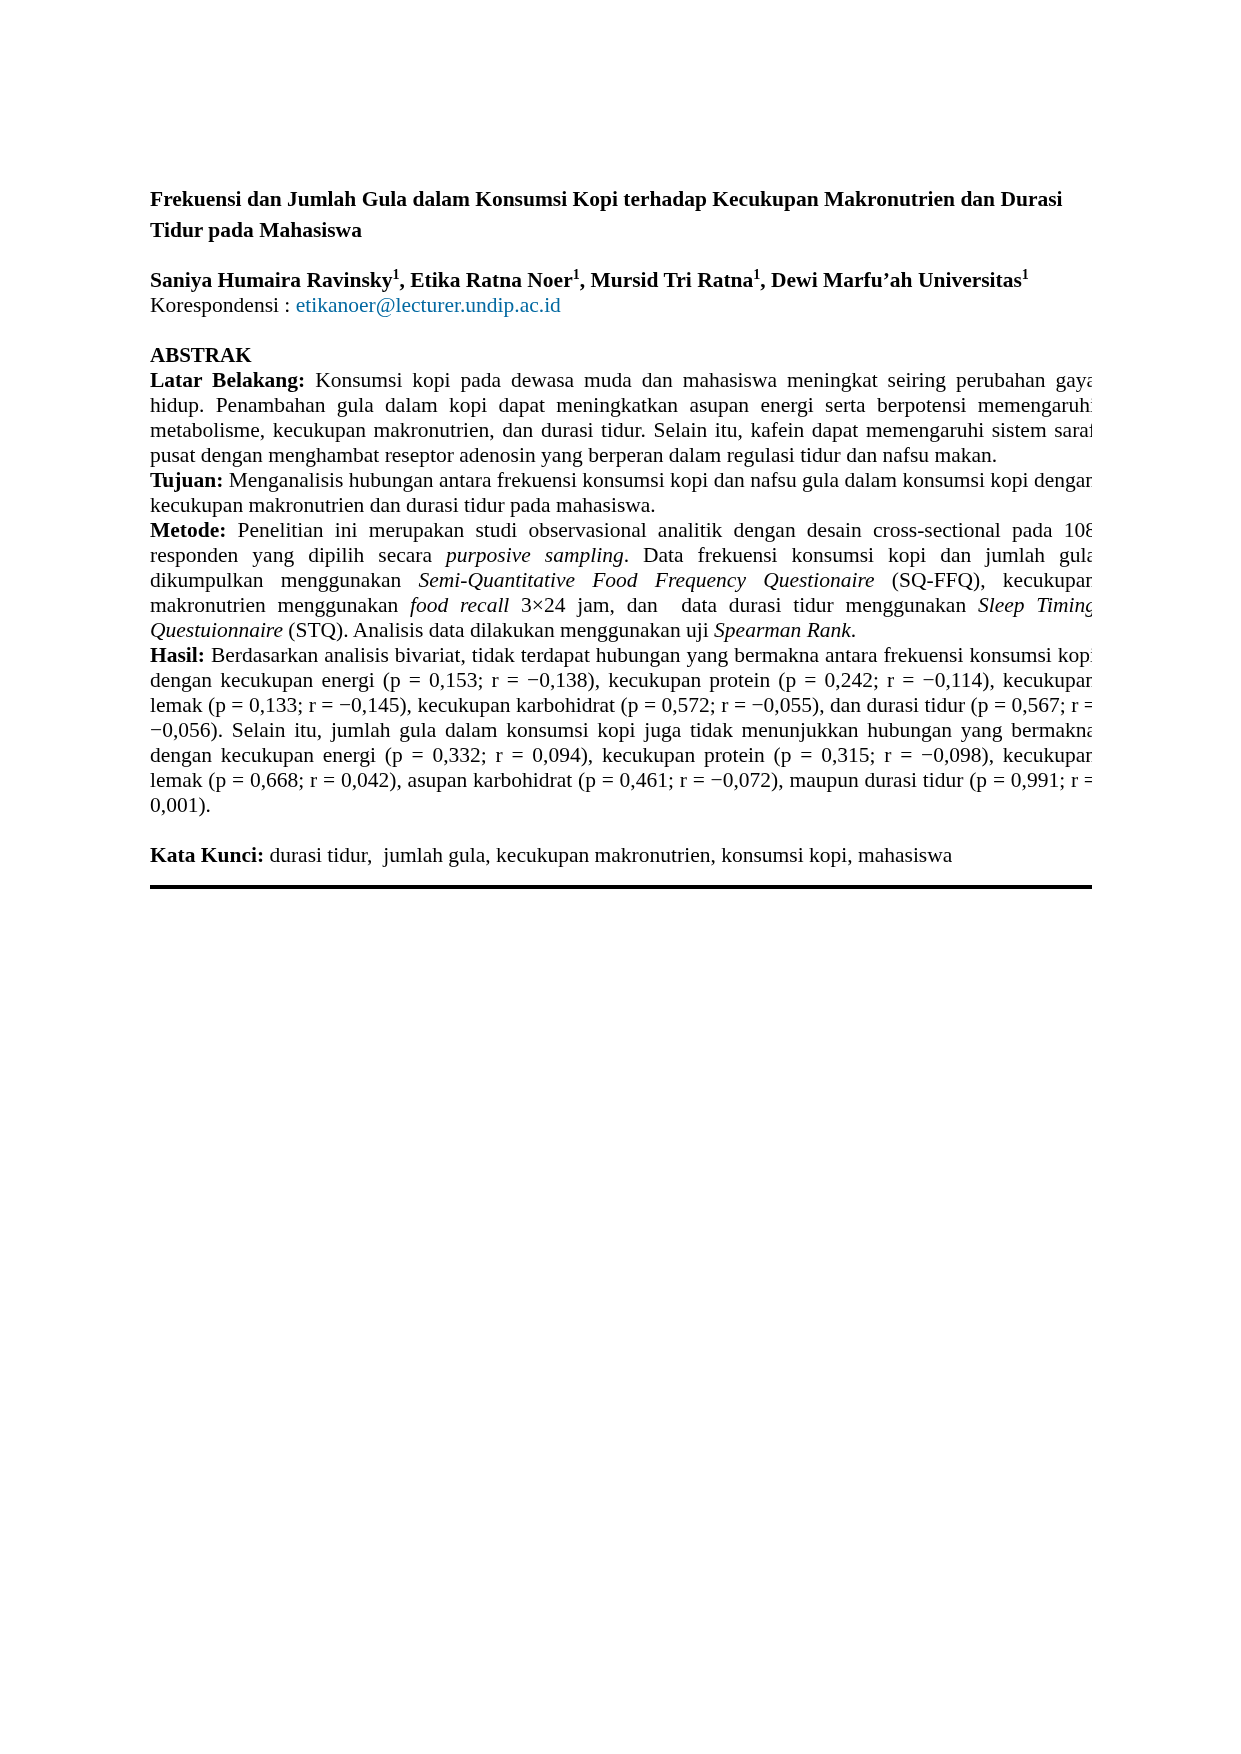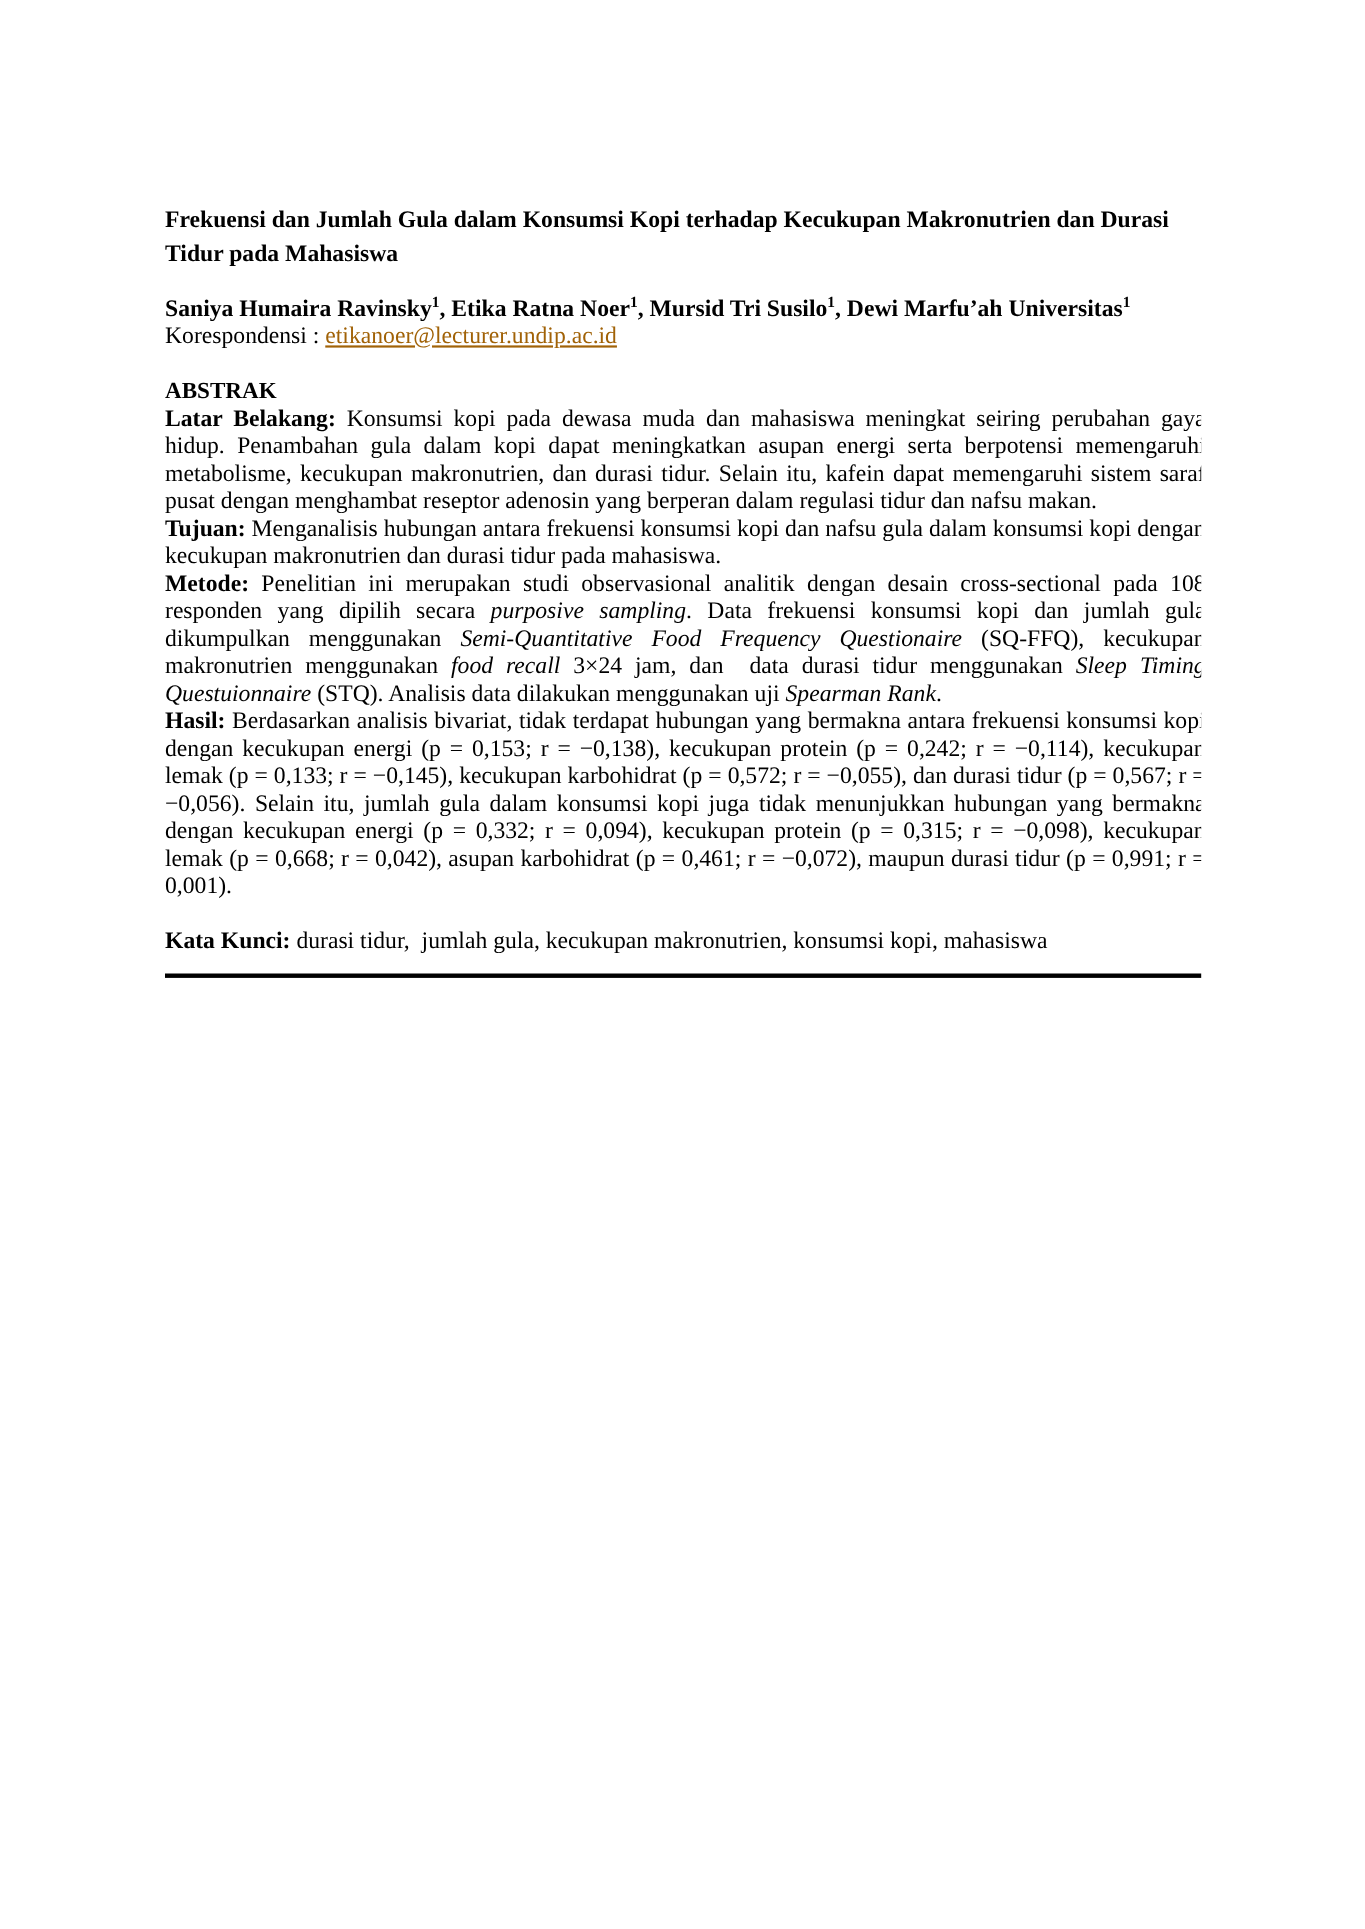--- a/index.html
+++ b/index.html
@@ -59,36 +59,35 @@
   }
   .footnote-line {
     margin: 5px 0 0 0;
     font-size: 21px;
   }
   sup {
     font-size: 0.65em;
     line-height: 0;
   }
   .link {
-    color: #a16207;
-    text-decoration: underline;
+    color: #0369a1;
     cursor: pointer;
   }
   .b { font-weight: bold; text-align: center; }
   .i { font-style: italic; }
 </style>
 </head>
 <body>
 
 <div class="page">
   <div class="content">
 
     <h1 class="paper-title">Frekuensi dan Jumlah Gula dalam Konsumsi Kopi terhadap Kecukupan Makronutrien dan Durasi Tidur pada Mahasiswa</h1>
 
-    <p class="authors-line"><span>Saniya Humaira Ravinsky</span><sup>1</sup><span>, Etika Ratna Noer</span><sup>1</sup><span>, Mursid Tri Susilo</span><sup>1</sup><span>, Dewi Marfu’ah Universitas</span><sup>1</sup></p>
+    <p class="authors-line"><span>Saniya Humaira Ravinsky</span><sup>1</sup><span>, Etika Ratna Noer</span><sup>1</sup><span>, Mursid Tri Ratna</span><sup>1</sup><span>, Dewi Marfu’ah Universitas</span><sup>1</sup></p>
 
     <p class="correspondence-line"><span>Korespondensi : </span><a class="link">etikanoer@lecturer.undip.ac.id</a></p>
 
     <h2 class="abstract-heading">ABSTRAK</h2>
 
     <p class="abstract-section"><span class="b">Latar Belakang:</span><span> Konsumsi kopi pada dewasa muda dan mahasiswa meningkat seiring perubahan gaya hidup. Penambahan gula dalam kopi dapat meningkatkan asupan energi serta berpotensi memengaruhi metabolisme, kecukupan makronutrien, dan durasi tidur. Selain itu, kafein dapat memengaruhi sistem saraf pusat dengan menghambat reseptor adenosin yang berperan dalam regulasi tidur dan nafsu makan.</span></p>
 
     <p class="abstract-section"><span class="b">Tujuan:</span><span> Menganalisis hubungan antara frekuensi konsumsi kopi dan nafsu gula dalam konsumsi kopi dengan kecukupan makronutrien dan durasi tidur pada mahasiswa.</span></p>
 
     <p class="abstract-section"><span class="b">Metode:</span><span> Penelitian ini merupakan studi observasional analitik dengan desain cross-sectional pada 108 responden yang dipilih secara </span><span class="i">purposive sampling</span><span>. Data frekuensi konsumsi kopi dan jumlah gula dikumpulkan menggunakan </span><span class="i">Semi-Quantitative Food Frequency Questionaire</span><span> (SQ-FFQ), kecukupan makronutrien menggunakan </span><span class="i">food recall</span><span> 3×24 jam, dan&nbsp; data durasi tidur menggunakan </span><span class="i">Sleep Timing Questuionnaire</span><span> (STQ). Analisis data dilakukan menggunakan uji </span><span class="i">Spearman Rank</span><span>.</span></p>

